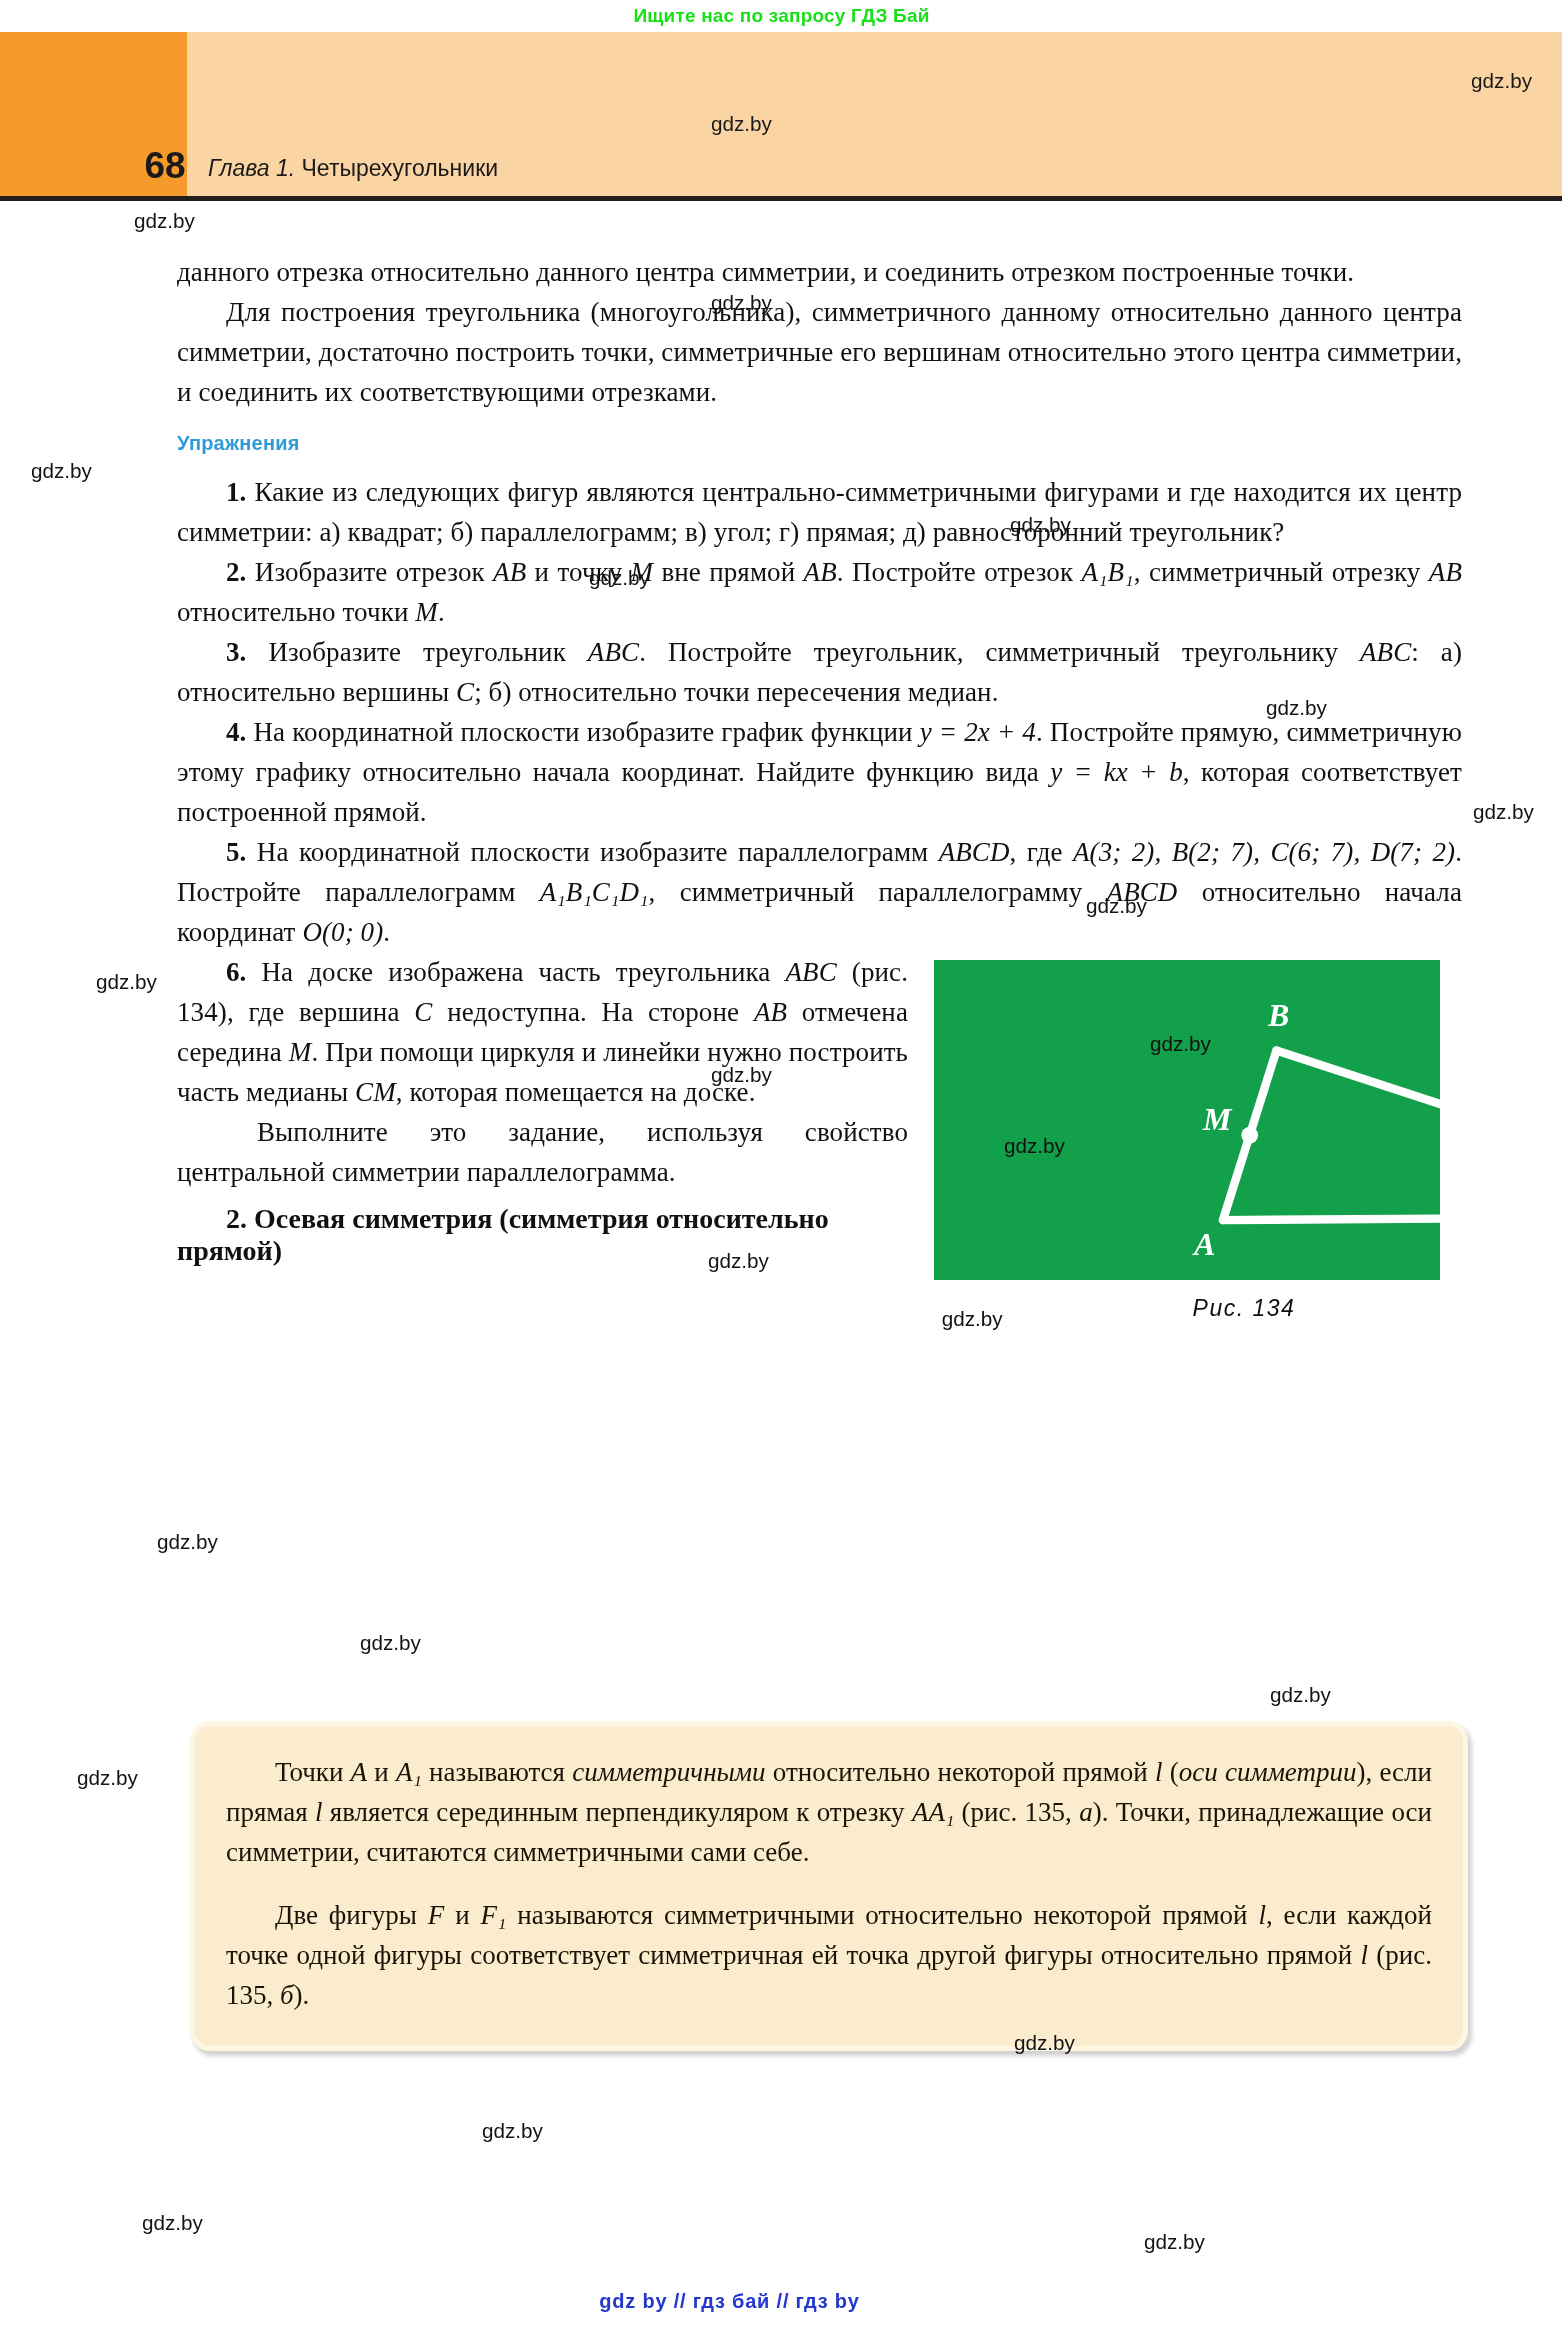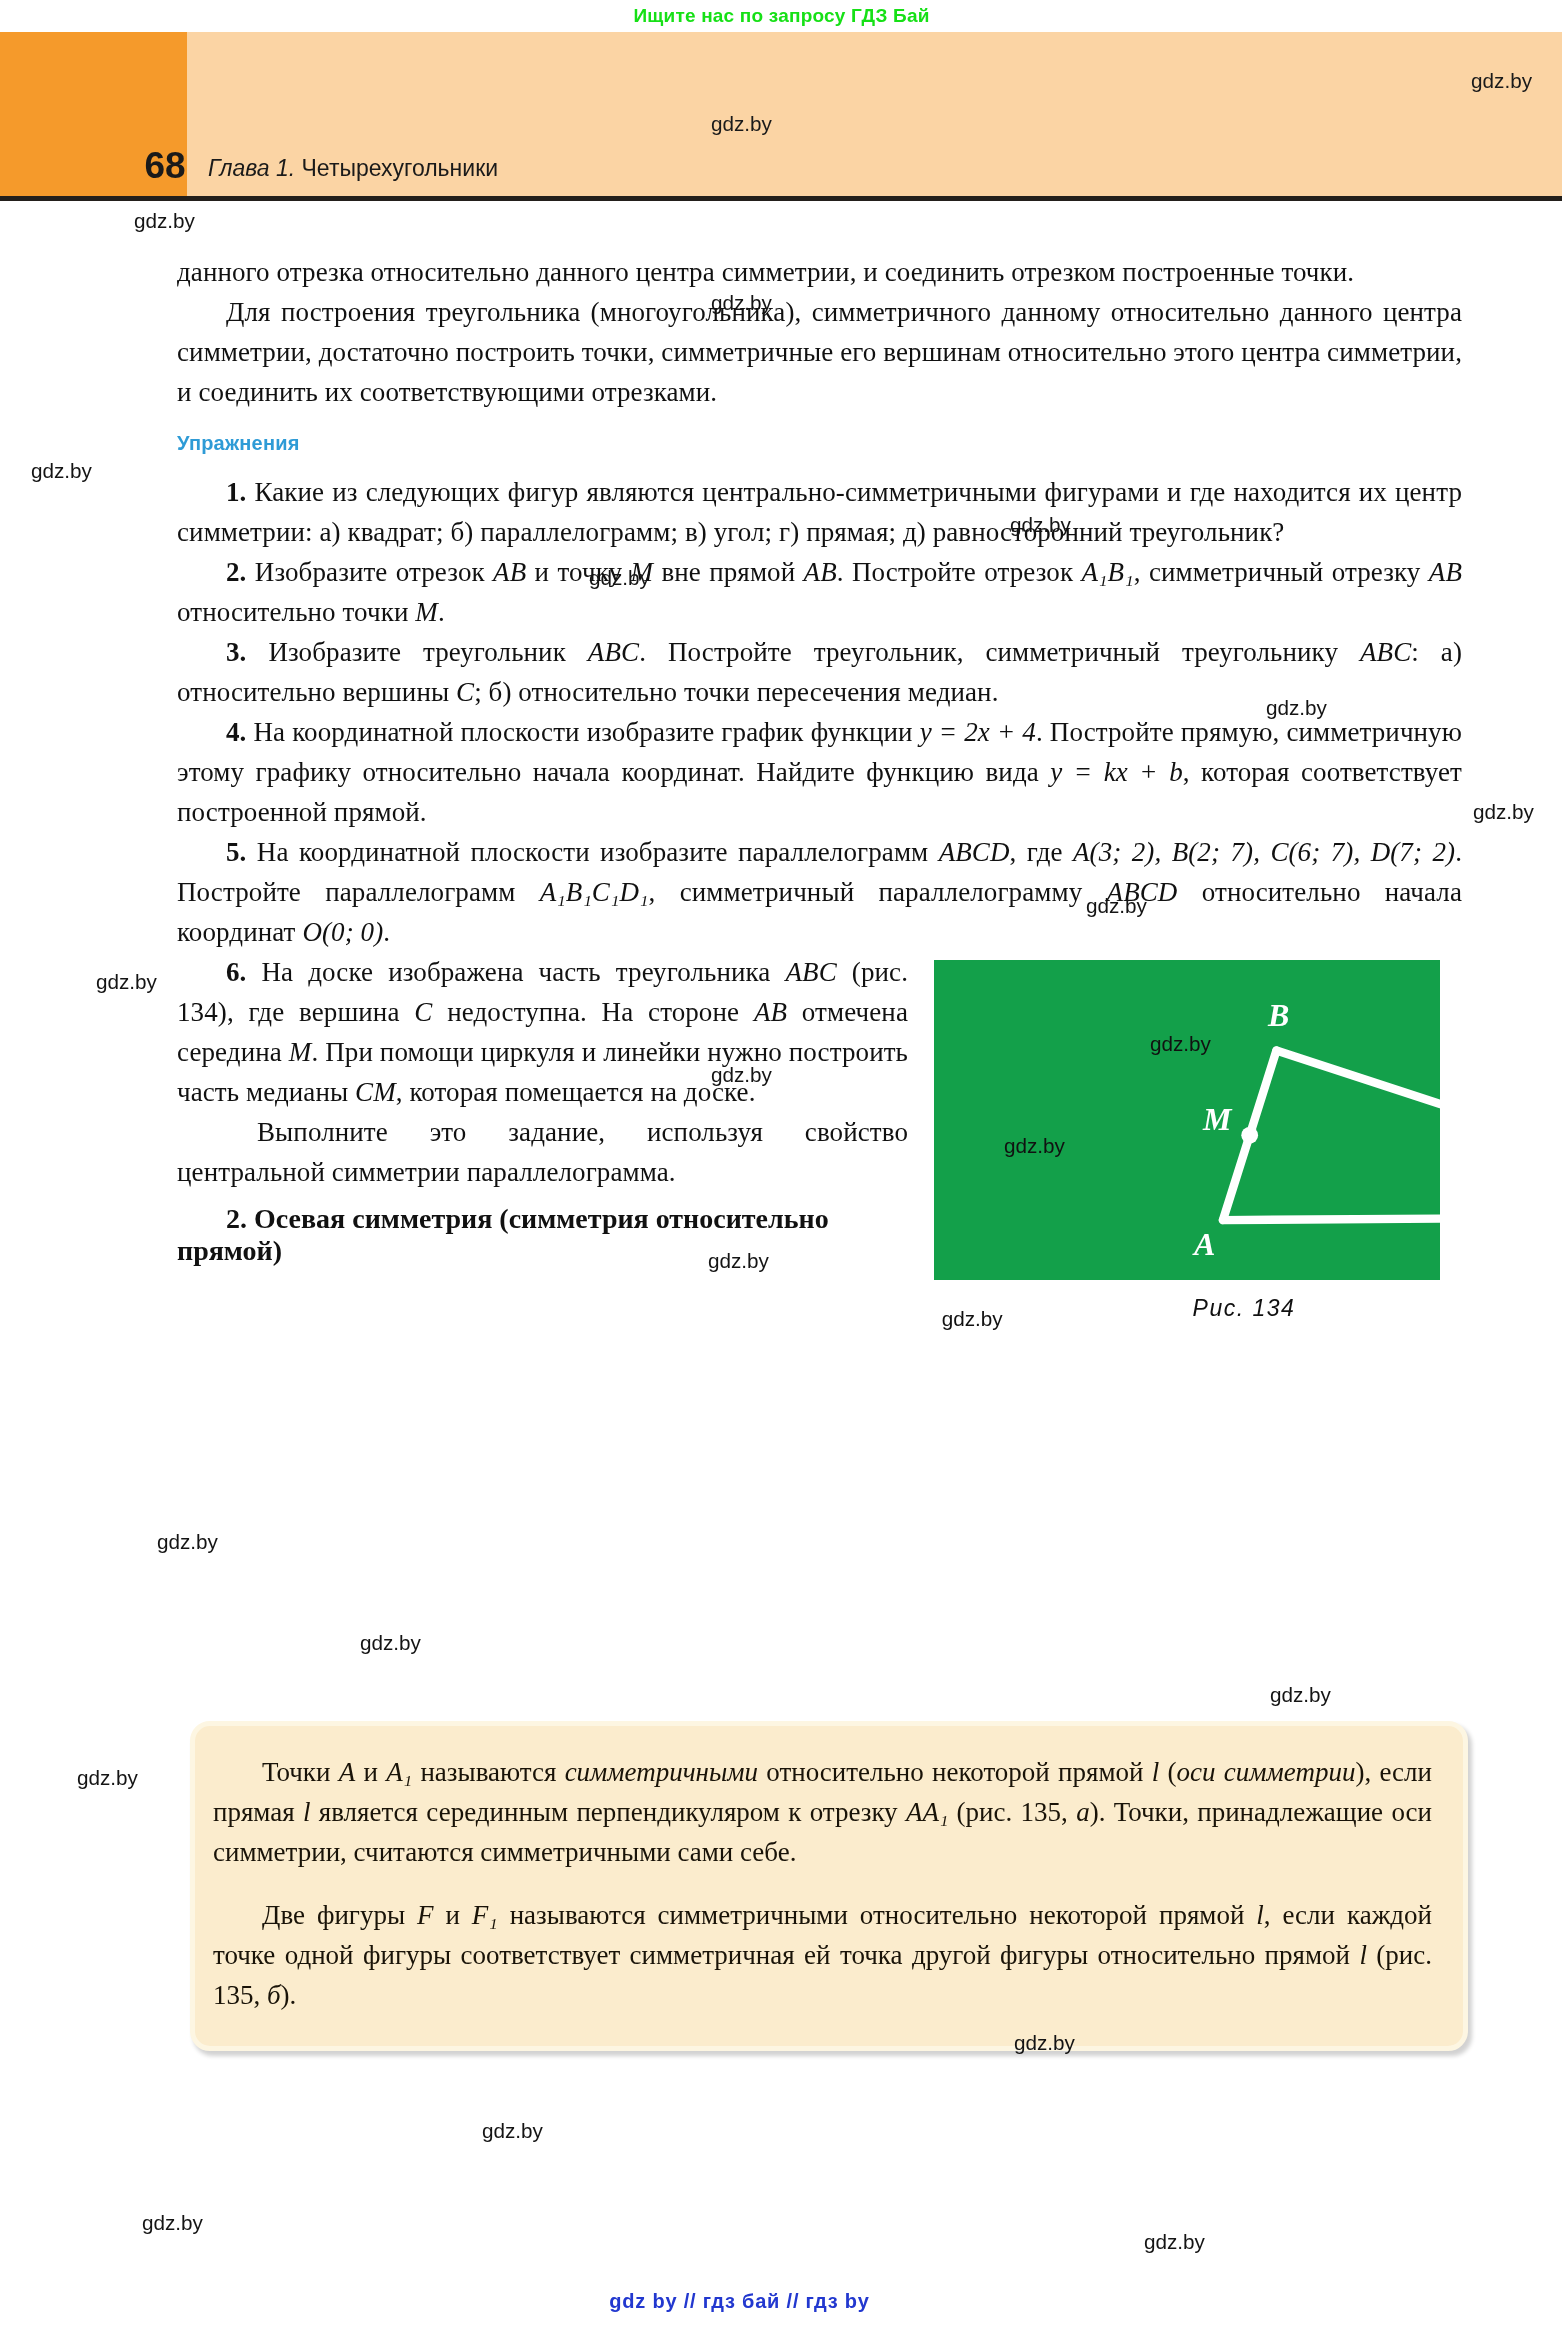--- a/index.html
+++ b/index.html
@@ -183,38 +183,38 @@
   
   .callout {
     position: absolute;
     left: 190px;
     top: 1721px;
     width: 1278px;
     box-sizing: border-box;
     background: #fbeccd;
     border: 5.4px solid #fdf6e2;
     border-radius: 20px;
-    padding: 26px 31px 31px 18px;
+    padding: 26px 31px 31px 31px;
     box-shadow: 3.8px 4.6px 4.6px rgba(0,0,0,0.18);
   }
   .callout p {
     margin: 0;
     font-size: 27px;
     line-height: 40px;
     text-align: justify;
     text-align-last: left;
     color: #191308;
     text-indent: 49px;
   }
   .callout p + p { margin-top: 23px; }
 
   
   .page-footer {
     position: absolute;
-    left: 10px;
+    left: 0;
     bottom: 17px;
     width: 1459px;
     text-align: center;
     font-family: "Liberation Sans", sans-serif;
     font-size: 20px;
     font-weight: bold;
     color: #2238cf;
     letter-spacing: 0.8px;
   }
 

